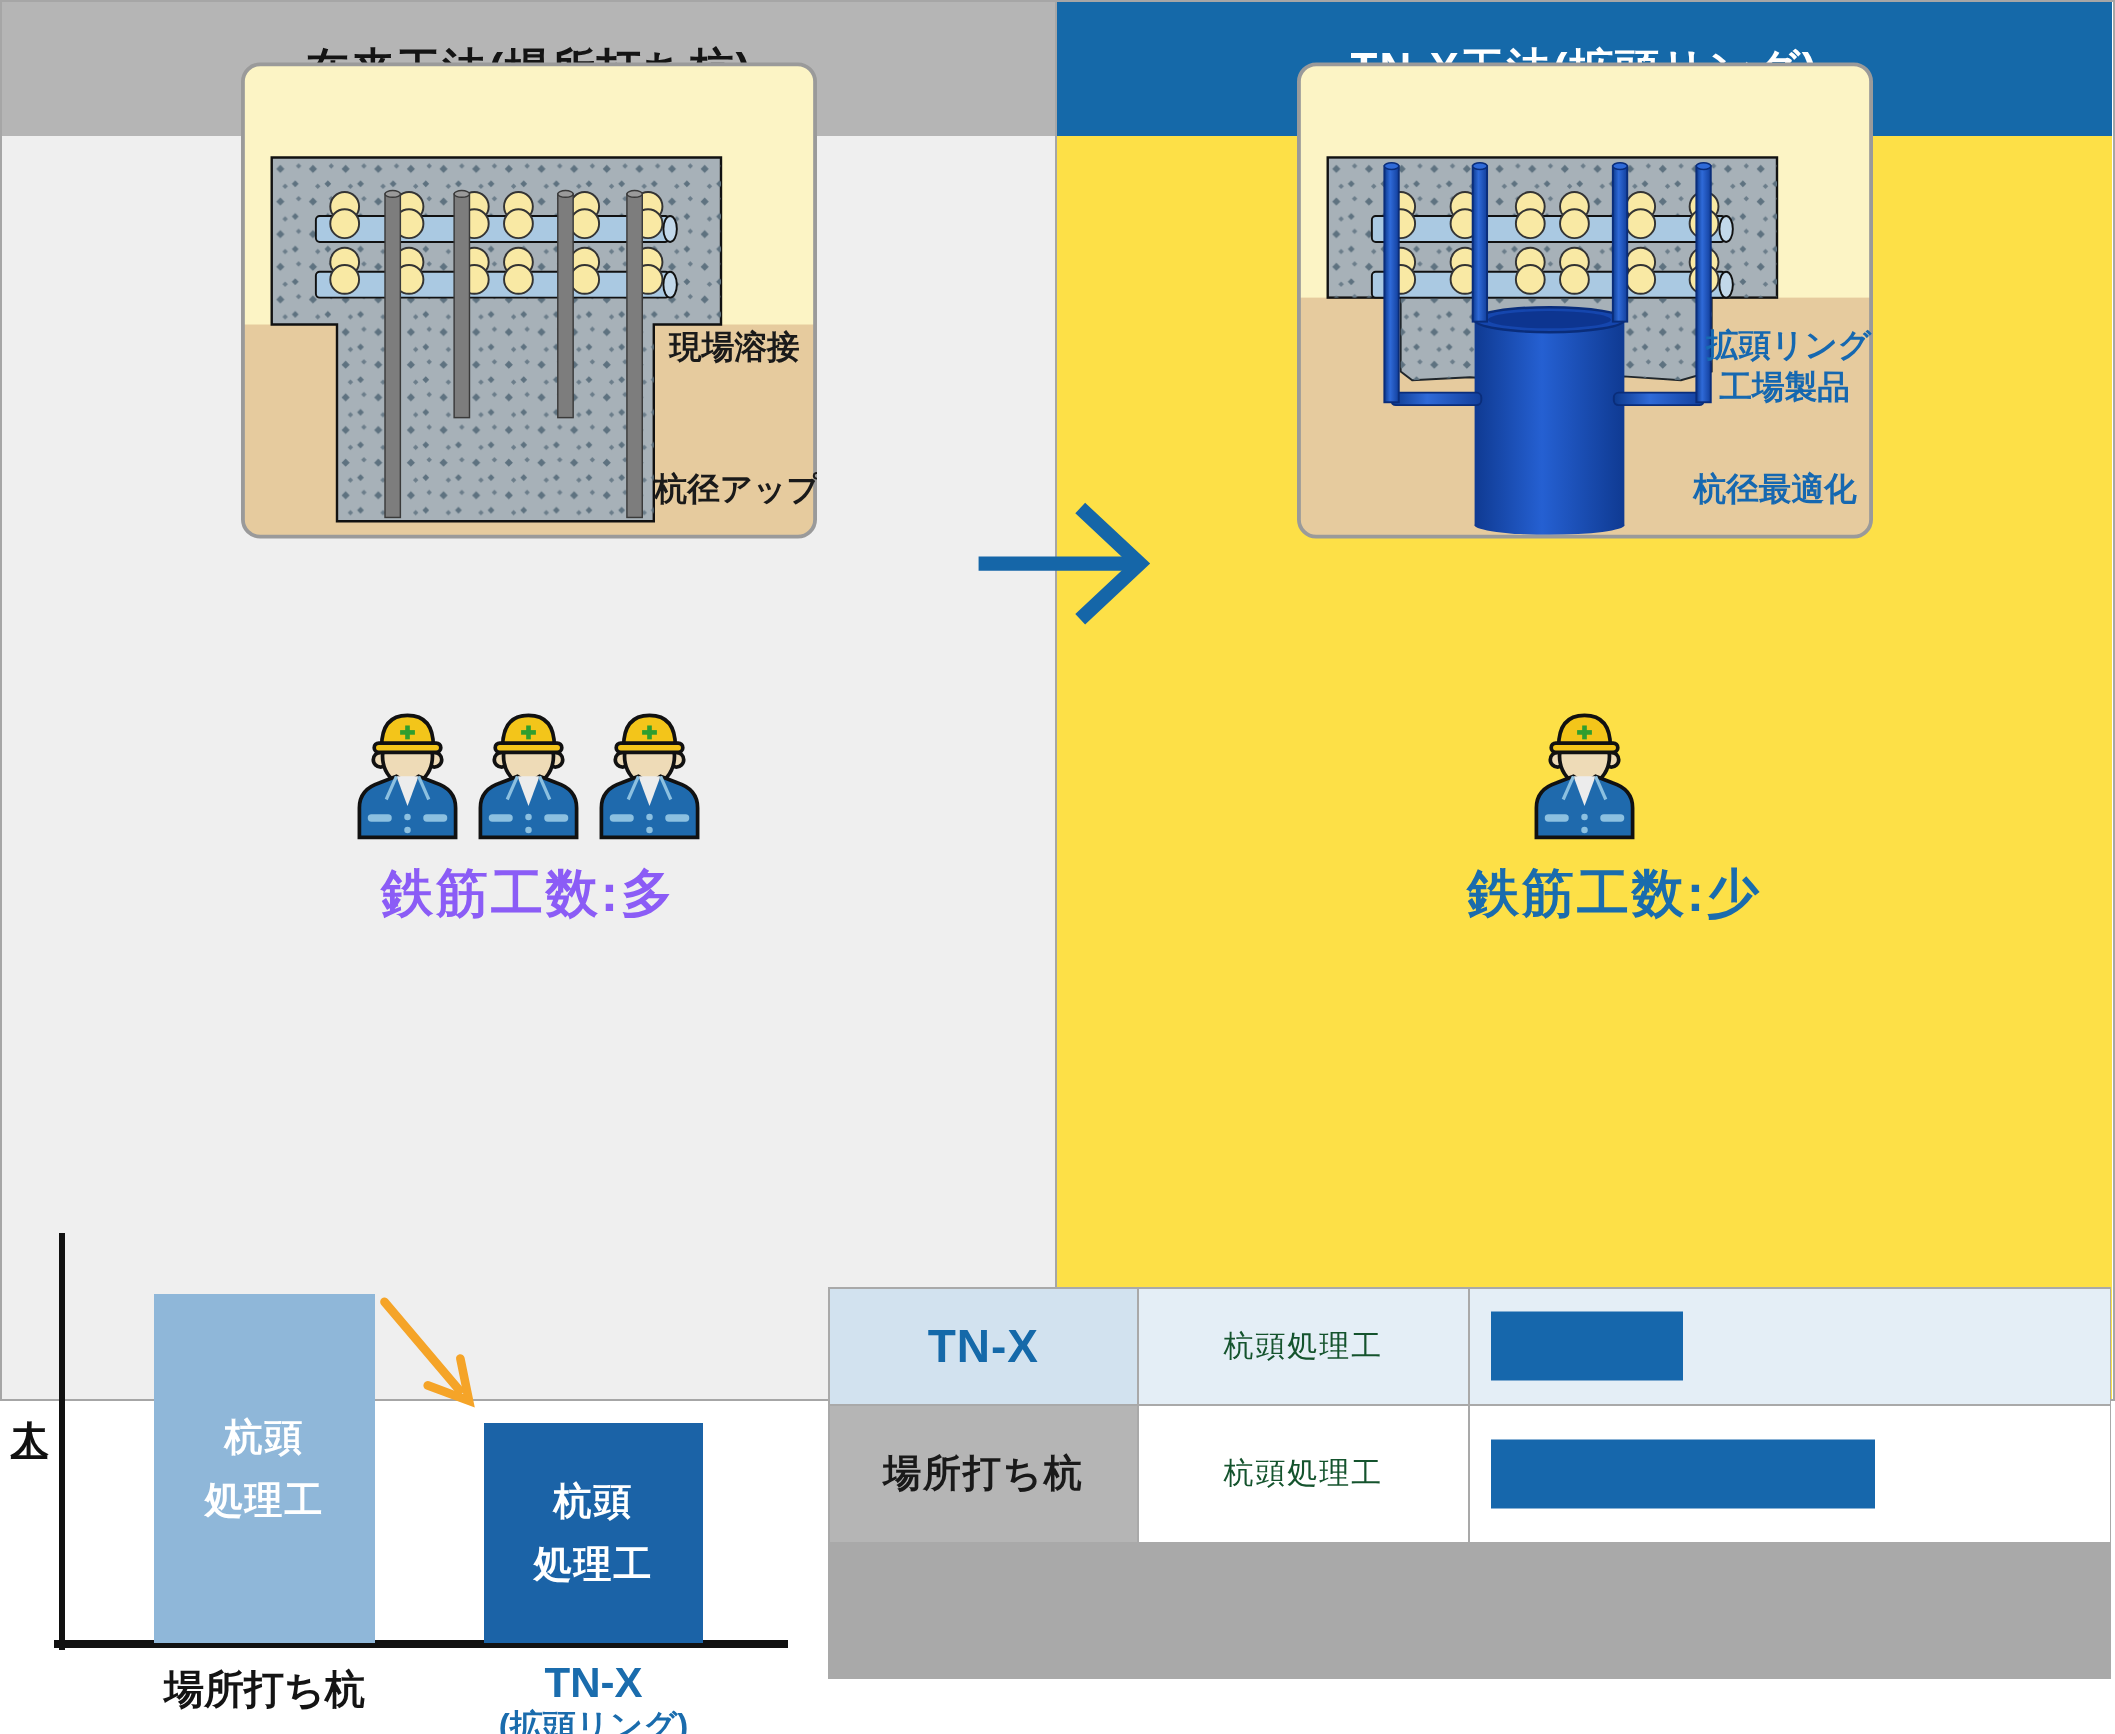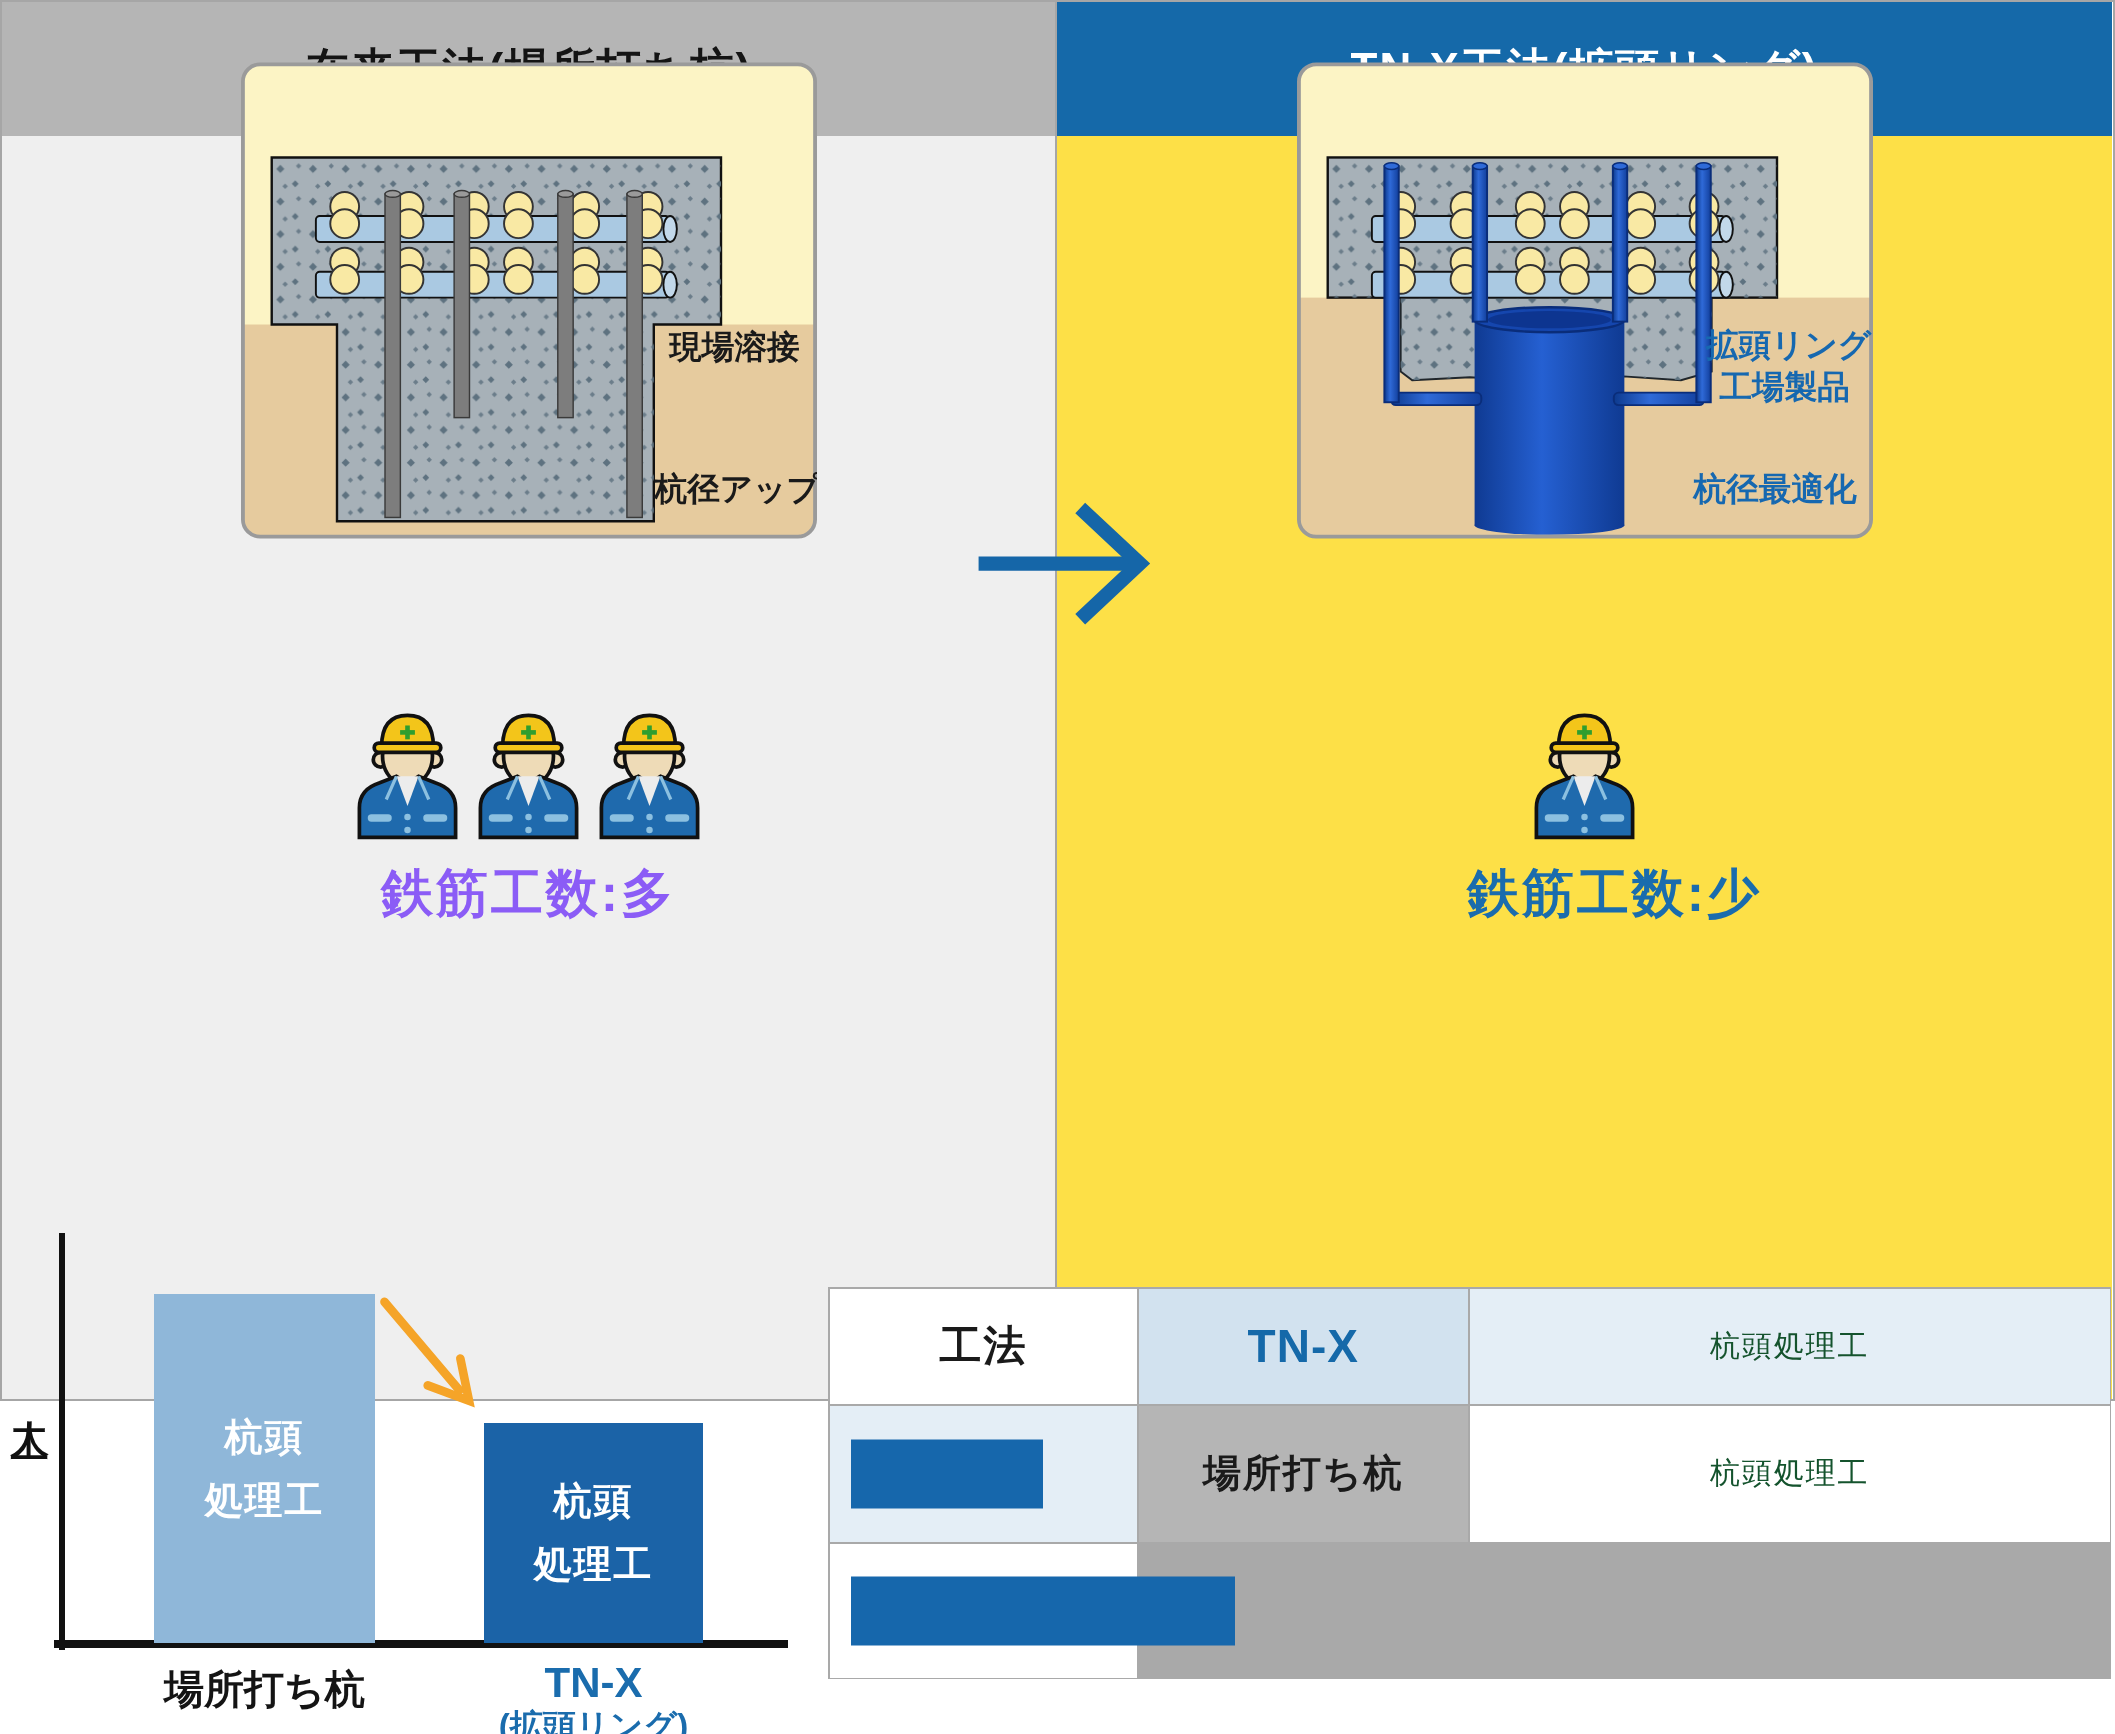--- a/index.html
+++ b/index.html
@@ -346,21 +346,20 @@
     </svg>
 
     <div class="xlabel xlabel-conventional">場所打ち杭</div>
     <div class="xlabel xlabel-tnx">
       <div class="l1">TN-X</div>
       <div class="l2">(拡頭リング)</div>
     </div>
   </div>
 
   <div class="cmp-table">
-    <div class="cell hdr first">工法</div>
 
     <div class="cell r1 first">
       <span class="method-tnx">TN-X</span>
     </div>
     <div class="cell r1">
       <span class="work-label">杭頭処理工</span>
     </div>
     <div class="cell r1 gantt-cell">
       <div class="gantt-bar" style="width: 192px;"></div>
     </div>

